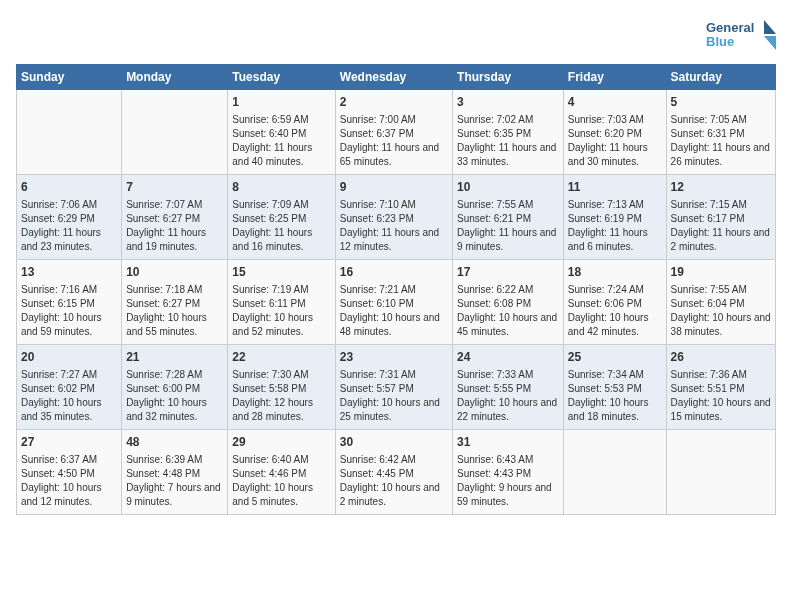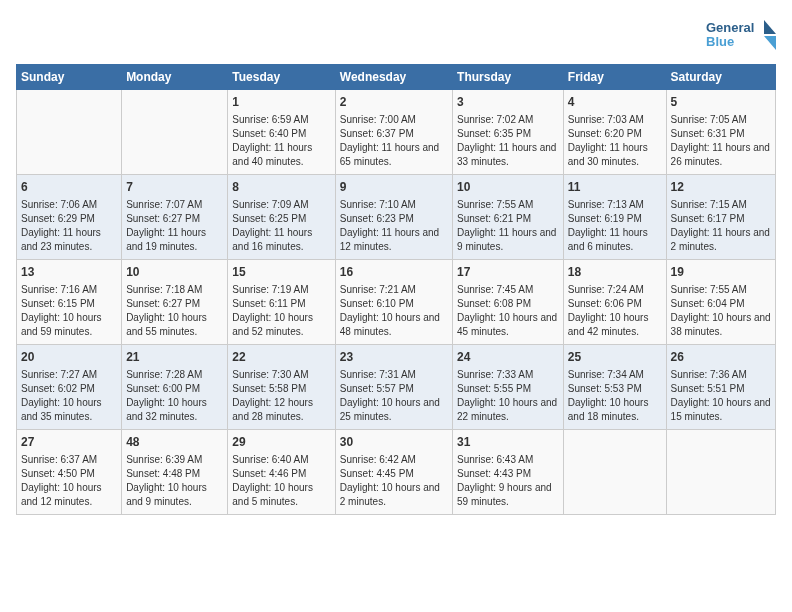--- a/index.html
+++ b/index.html
@@ -211,21 +211,21 @@
           <div class="day-info">Daylight: 10 hours and 52 minutes.</div>
         </td>
         <td>
           <span class="day-num">16</span>
           <div class="day-info">Sunrise: 7:21 AM</div>
           <div class="day-info">Sunset: 6:10 PM</div>
           <div class="day-info">Daylight: 10 hours and 48 minutes.</div>
         </td>
         <td>
           <span class="day-num">17</span>
-          <div class="day-info">Sunrise: 7:45 AM</div>
+          <div class="day-info">Sunrise: 6:22 AM</div>
           <div class="day-info">Sunset: 6:08 PM</div>
           <div class="day-info">Daylight: 10 hours and 45 minutes.</div>
         </td>
         <td>
           <span class="day-num">18</span>
           <div class="day-info">Sunrise: 7:24 AM</div>
           <div class="day-info">Sunset: 6:06 PM</div>
           <div class="day-info">Daylight: 10 hours and 42 minutes.</div>
         </td>
         <td>
@@ -283,21 +283,21 @@
         <td>
           <span class="day-num">27</span>
           <div class="day-info">Sunrise: 6:37 AM</div>
           <div class="day-info">Sunset: 4:50 PM</div>
           <div class="day-info">Daylight: 10 hours and 12 minutes.</div>
         </td>
         <td>
           <span class="day-num">48</span>
           <div class="day-info">Sunrise: 6:39 AM</div>
           <div class="day-info">Sunset: 4:48 PM</div>
-          <div class="day-info">Daylight: 10 hours and 9 minutes.</div>
+          <div class="day-info">Daylight: 7 hours and 9 minutes.</div>
         </td>
         <td>
           <span class="day-num">29</span>
           <div class="day-info">Sunrise: 6:40 AM</div>
           <div class="day-info">Sunset: 4:46 PM</div>
           <div class="day-info">Daylight: 10 hours and 5 minutes.</div>
         </td>
         <td>
           <span class="day-num">30</span>
           <div class="day-info">Sunrise: 6:42 AM</div>

